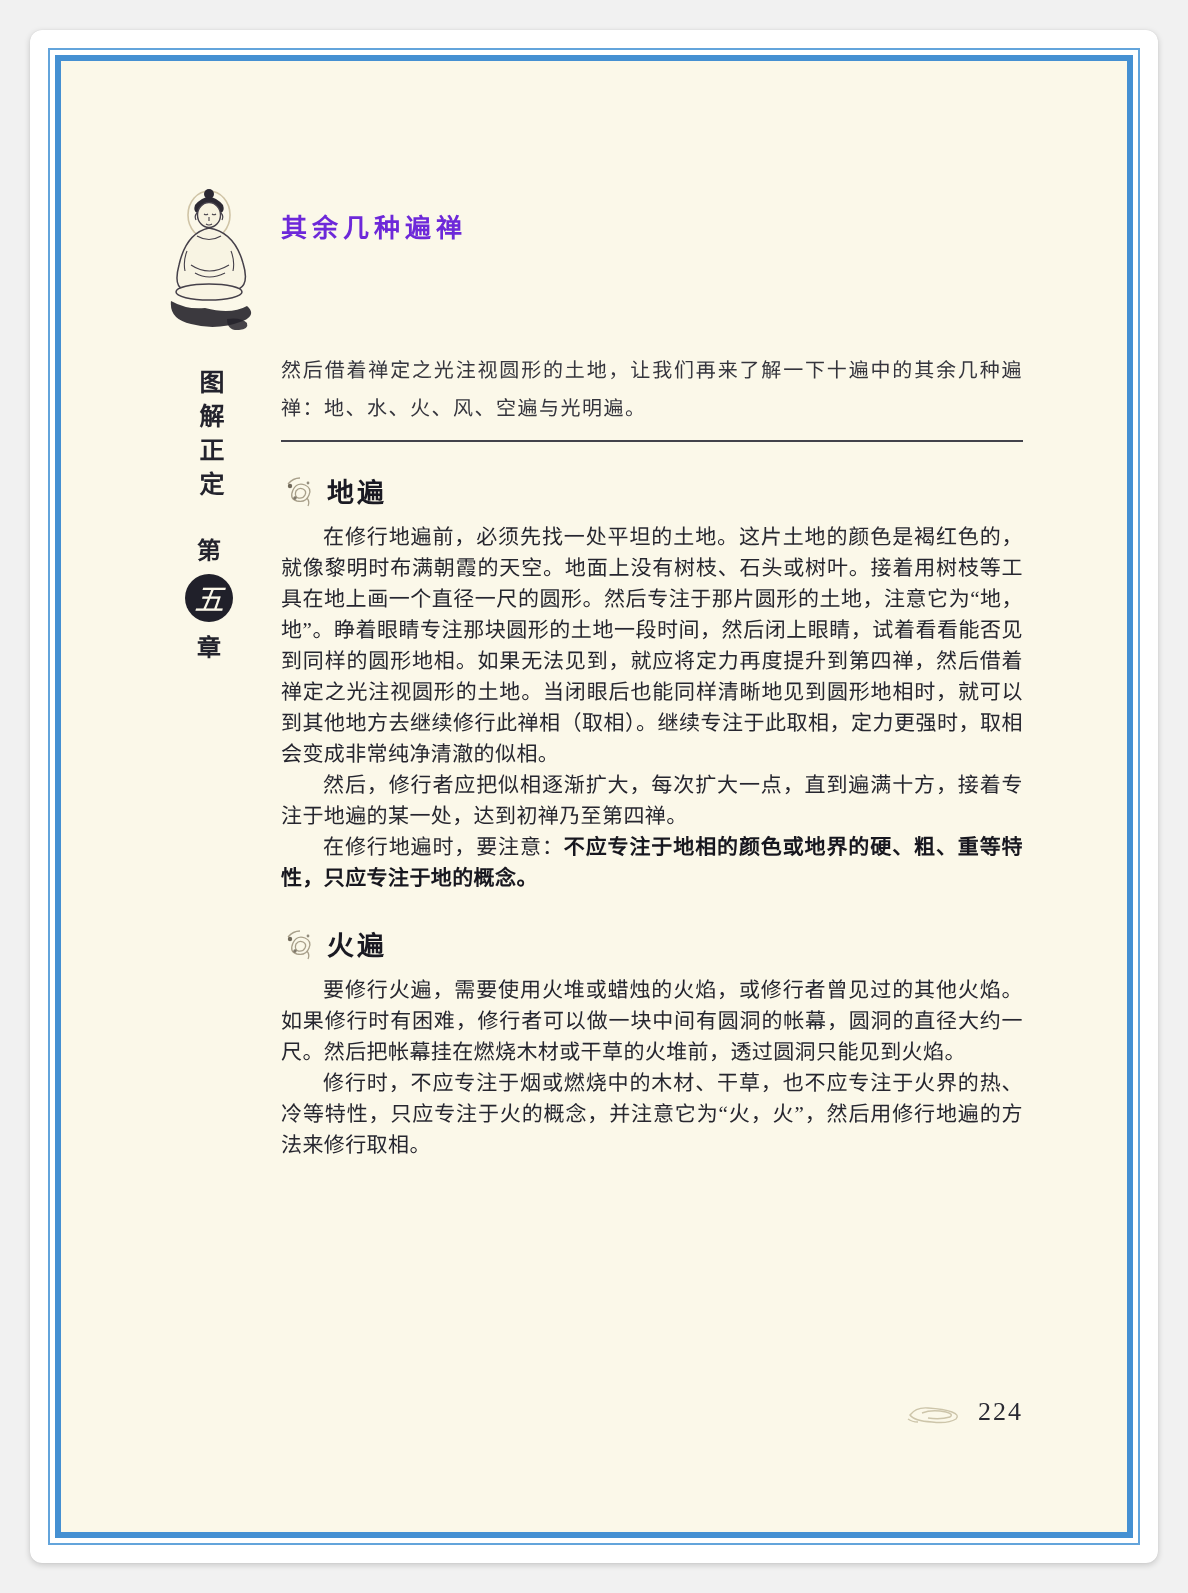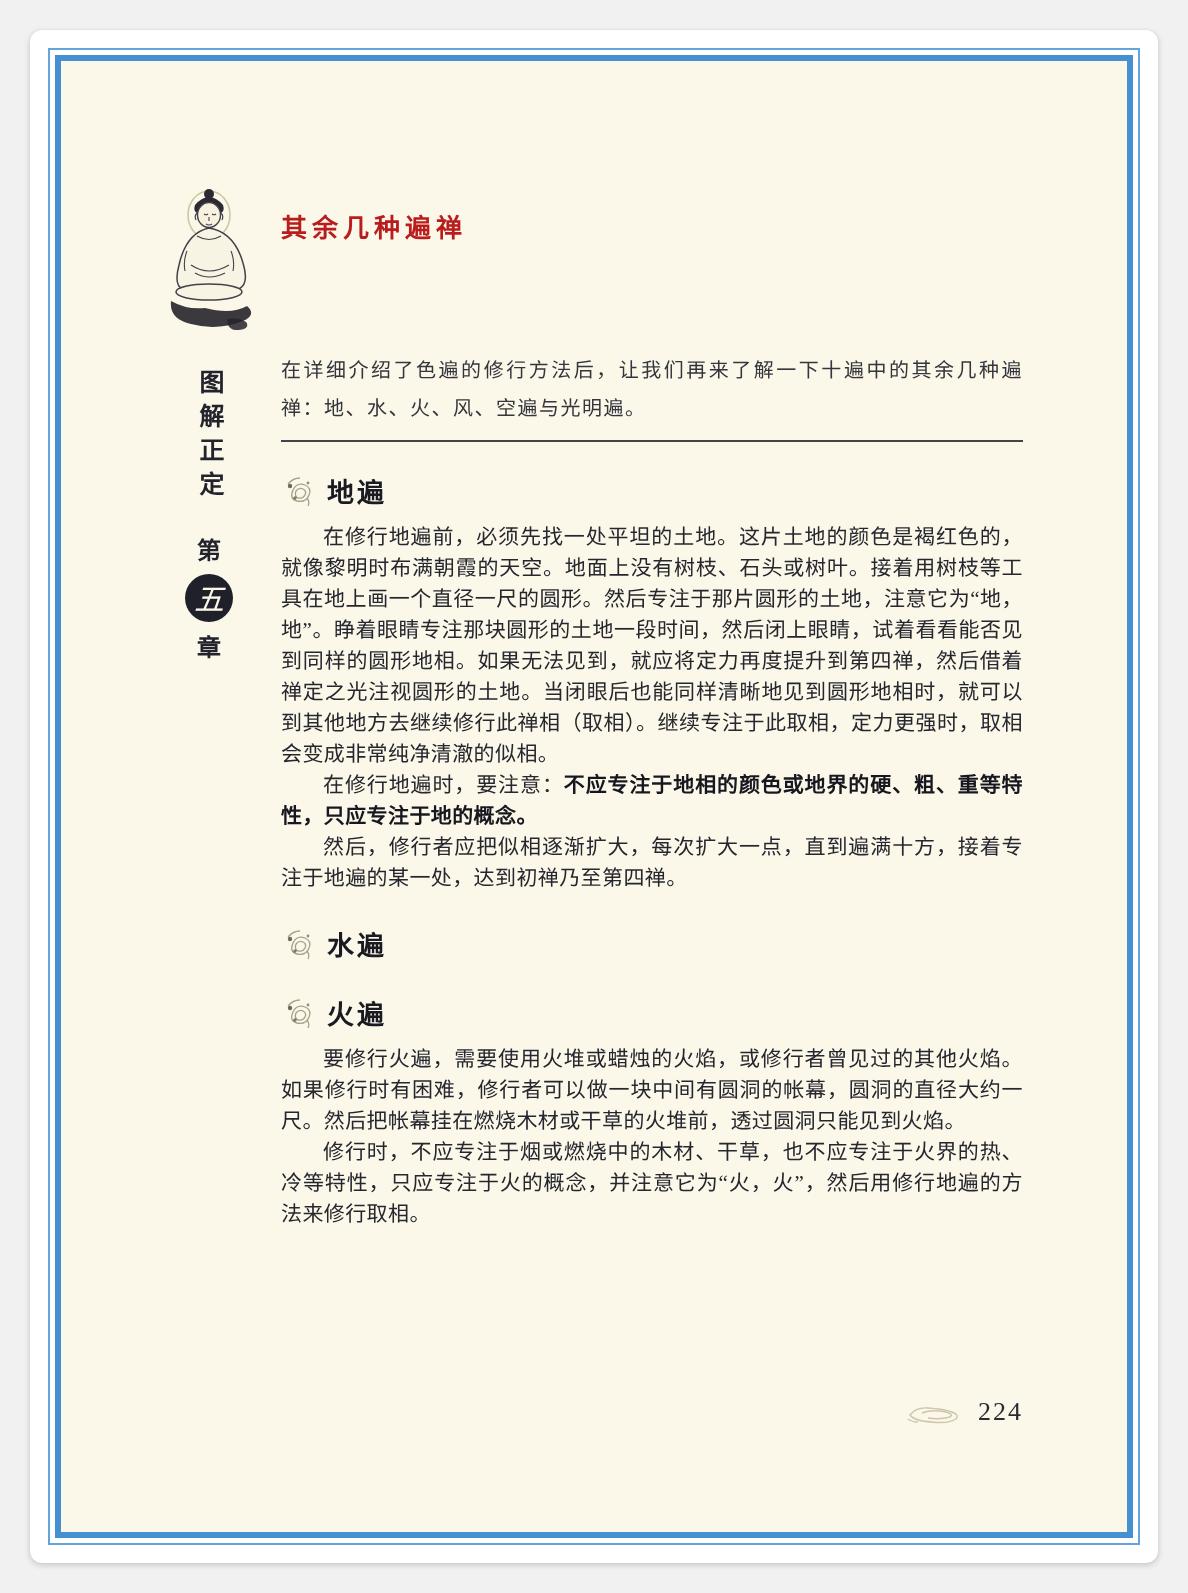--- a/index.html
+++ b/index.html
@@ -58,21 +58,21 @@
   }
   .chap-circle span {
     color: #fbf8e9; font-size: 30px; font-weight: 400;
     font-style: italic;
     transform: translateY(-1px);
   }
   
   .header { position: absolute; left: 220px; top: 146px; width: 760px; }
   .kicker {
     font-size: 26px; font-weight: 700; letter-spacing: 5px;
-    color: #b91c1c;
+    color: #6d28d9;
     font-family: "Liberation Sans", "DejaVu Sans", sans-serif;
   }
   .big-title {
     margin-top: 12px;
     font-size: 52px; font-weight: 900; letter-spacing: 2px;
     color: #111118;
     white-space: nowrap;
   }
   
   .col {
@@ -147,58 +147,45 @@
         </span>
         <span>章</span>
       </div>
     </div>
 
     <div class="header">
       <div class="kicker">其余几种遍禅</div>
     </div>
 
     <div class="col">
-      <p class="intro">在详细介绍了色遍的修行方法后，让我们再来了解一下十遍中的其余几种遍禅：地、水、火、风、空遍与光明遍。</p>
+      <p class="intro">然后借着禅定之光注视圆形的土地，让我们再来了解一下十遍中的其余几种遍禅：地、水、火、风、空遍与光明遍。</p>
       <hr class="rule">
 
       <section class="topic">
         <div class="topic-head">
           <svg class="stamp" viewBox="0 0 36 34">
             <g stroke="#7c7158" fill="none" stroke-width="1.3" opacity="0.65">
               <path d="M12 16 q4 -8 12 -5 q7 3 4 10 q-3 8 -12 6 q-8 -2 -4 -11 z"></path>
               <path d="M15 17 q3 -4 7 -2 q4 2 2 6 q-2 4 -7 3 q-4 -2 -2 -7 z"></path>
               <path d="M7 10 q5 -6 12 -6 M26 24 q3 4 1 8"></path>
             </g>
             <circle cx="9" cy="12" r="2.2" fill="#4d4536" opacity="0.8"></circle>
             <circle cx="14" cy="24" r="1.7" fill="#4d4536" opacity="0.7"></circle>
             <circle cx="27" cy="9" r="1.4" fill="#4d4536" opacity="0.6"></circle>
           </svg>
           <h2>地遍</h2>
         </div>
         <div class="topic-body">
             <p><span>在修行地遍前，必须先找一处平坦的土地。这片土地的颜色是褐红色的，就像黎明时布满朝霞的天空。地面上没有树枝、石头或树叶。接着用树枝等工具在地上画一个直径一尺的圆形。然后专注于那片圆形的土地，注意它为“地，地”。睁着眼睛专注那块圆形的土地一段时间，然后闭上眼睛，试着看看能否见到同样的圆形地相。如果无法见到，就应将定力再度提升到第四禅，然后借着禅定之光注视圆形的土地。当闭眼后也能同样清晰地见到圆形地相时，就可以到其他地方去继续修行此禅相（取相）。继续专注于此取相，定力更强时，取相会变成非常纯净清澈的似相。</span></p>
+            <p><span>然后，修行者应把似相逐渐扩大，每次扩大一点，直到遍满十方，接着专注于地遍的某一处，达到初禅乃至第四禅。</span></p>
             <p><span>在修行地遍时，要注意：</span><span class="b">不应专注于地相的颜色或地界的硬、粗、重等特性，只应专注于地的概念。</span></p>
-            <p><span>然后，修行者应把似相逐渐扩大，每次扩大一点，直到遍满十方，接着专注于地遍的某一处，达到初禅乃至第四禅。</span></p>
           </div>
       </section>
 
       <section class="topic">
-        <div class="topic-head">
-          <svg class="stamp" viewBox="0 0 36 34">
-            <g stroke="#7c7158" fill="none" stroke-width="1.3" opacity="0.65">
-              <path d="M12 16 q4 -8 12 -5 q7 3 4 10 q-3 8 -12 6 q-8 -2 -4 -11 z"></path>
-              <path d="M15 17 q3 -4 7 -2 q4 2 2 6 q-2 4 -7 3 q-4 -2 -2 -7 z"></path>
-              <path d="M7 10 q5 -6 12 -6 M26 24 q3 4 1 8"></path>
-            </g>
-            <circle cx="9" cy="12" r="2.2" fill="#4d4536" opacity="0.8"></circle>
-            <circle cx="14" cy="24" r="1.7" fill="#4d4536" opacity="0.7"></circle>
-            <circle cx="27" cy="9" r="1.4" fill="#4d4536" opacity="0.6"></circle>
-          </svg>
-          <h2>水遍</h2>
-        </div>
       </section>
 
       <section class="topic">
         <div class="topic-head">
           <svg class="stamp" viewBox="0 0 36 34">
             <g stroke="#7c7158" fill="none" stroke-width="1.3" opacity="0.65">
               <path d="M12 16 q4 -8 12 -5 q7 3 4 10 q-3 8 -12 6 q-8 -2 -4 -11 z"></path>
               <path d="M15 17 q3 -4 7 -2 q4 2 2 6 q-2 4 -7 3 q-4 -2 -2 -7 z"></path>
               <path d="M7 10 q5 -6 12 -6 M26 24 q3 4 1 8"></path>
             </g>

